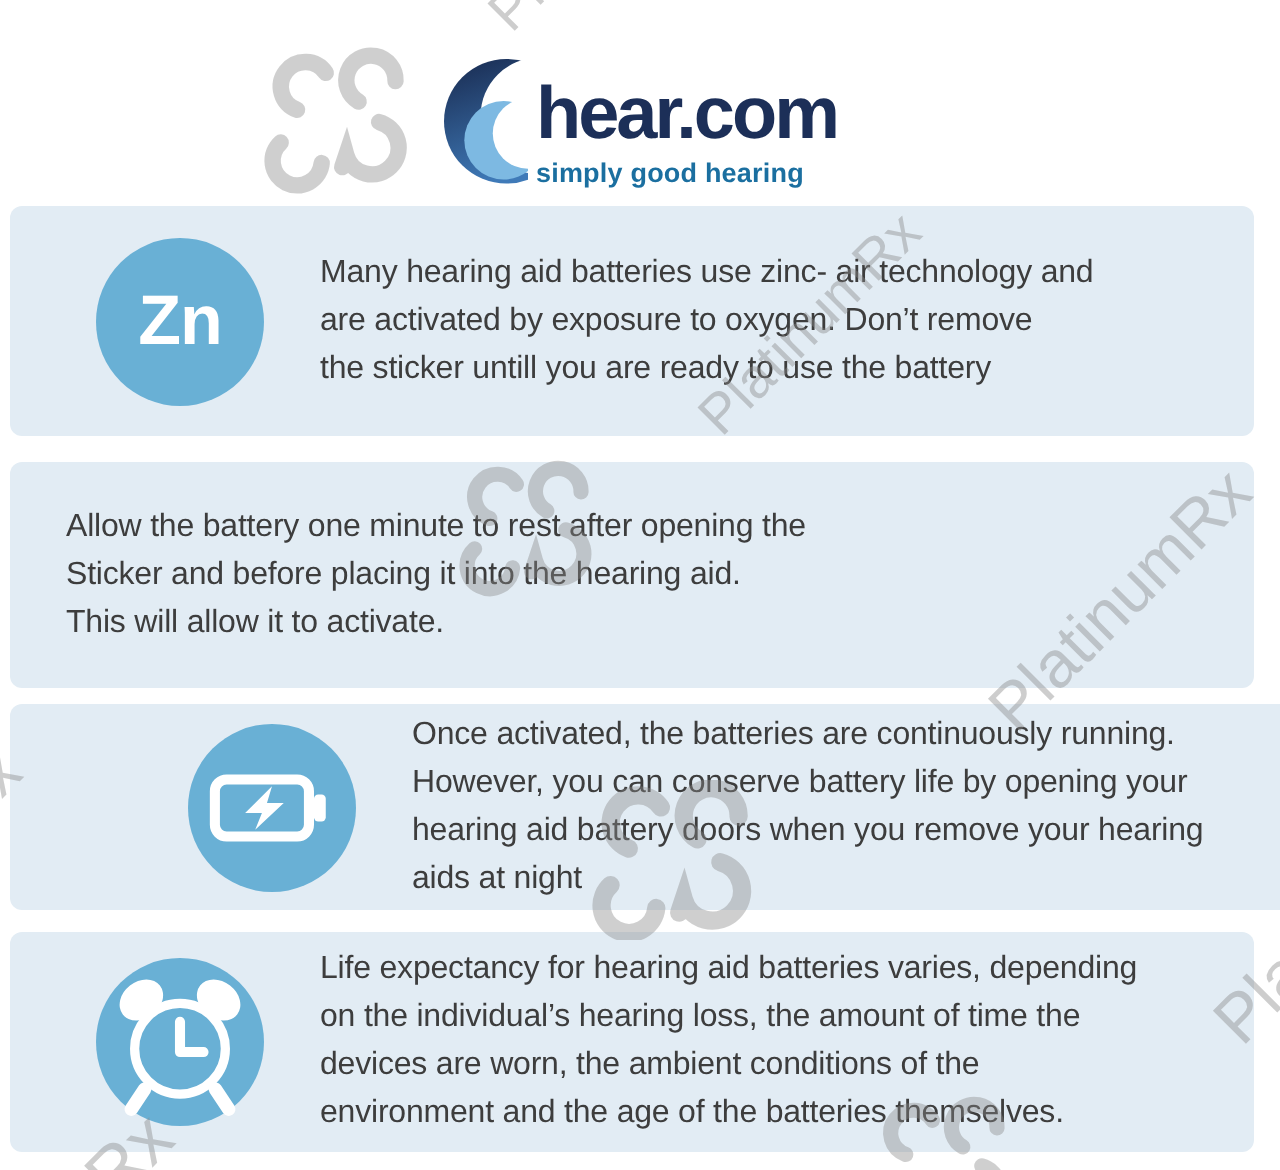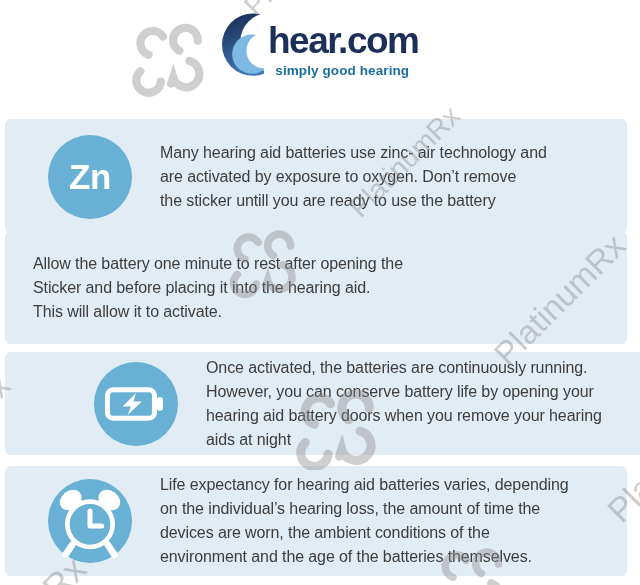--- a/index.html
+++ b/index.html
@@ -1,31 +1,31 @@
 <!DOCTYPE html>
 <html style="--row-bg: #e2ecf4; --icon-circle: #69b0d5; --body-text: #3d3d3d; --logo-navy: #1c2f58; --tagline-blue: #1b6fa0; --swoosh-dark: #18294e; --swoosh-mid: #3f7ab8; --swoosh-light: #7db9e2; --watermark-gray: #8a8a8a;"><head>
 <meta charset="utf-8">
 <style>
   html,body{margin:0;padding:0;}
   body{font-family:"Liberation Sans","DejaVu Sans",sans-serif;background:#ffffff;}
   .stage{position:relative;width:640px;height:585px;background:#ffffff;overflow:hidden;}
 
   
-  .logo{position:absolute;left:222px;top:12px;display:flex;align-items:flex-start;gap:4px;}
+  .logo{position:absolute;left:222px;top:28px;display:flex;align-items:flex-start;gap:4px;}
   .swoosh{display:block;}
   .logo-text-wrap{display:inline-block;}
   .logo-text{font-size:37px;font-weight:700;letter-spacing:-1.5px;line-height:1;
              color:var(--logo-navy,#1c2f58);padding-top:10px;}
   .tagline{font-size:13.5px;font-weight:700;color:var(--tagline-blue,#1b6fa0);
-           text-align:center;margin-top:4px;padding-right:2px;letter-spacing:0.1px;}
+           text-align:left;margin-top:4px;padding-right:2px;letter-spacing:0.1px;}
 
   
   .row{position:absolute;left:5px;width:622px;background:var(--row-bg,#e2ecf4);
        border-radius:6px;display:flex;align-items:center;}
-  .r1{top:103px;height:115px;margin-top:16px;}
+  .r1{top:103px;height:115px;}
   .r2{top:231px;height:113px;}
   .r3{top:352px;height:103px;padding-left:46px;}
   .r4{top:466px;height:110px;}
   .badge{flex:0 0 84px;width:84px;height:84px;margin-left:43px;border-radius:50%;
          background:var(--icon-circle,#69b0d5);display:flex;align-items:center;justify-content:center;}
   .badge-label{color:#ffffff;font-weight:700;font-size:35px;letter-spacing:-0.5px;}
   .badge svg{display:block;}
   .row-text{margin:0 8px 0 28px;font-size:16px;line-height:24px;color:var(--body-text,#3d3d3d);
             white-space:pre-line;letter-spacing:-0.1px;}
 

